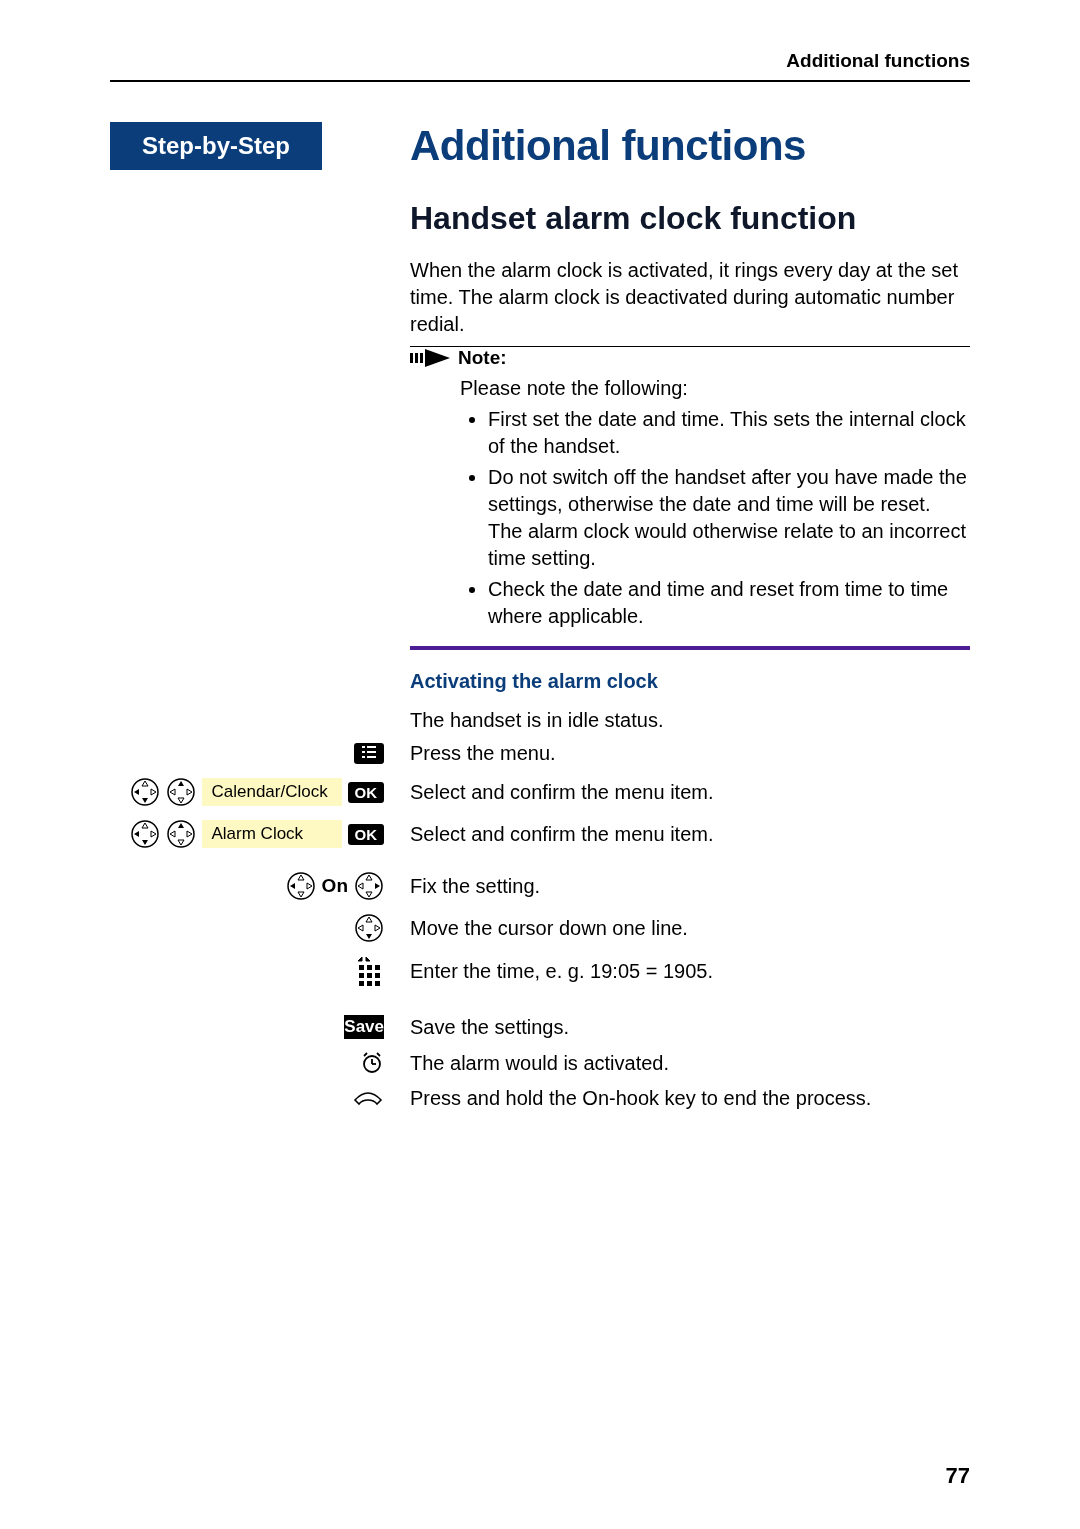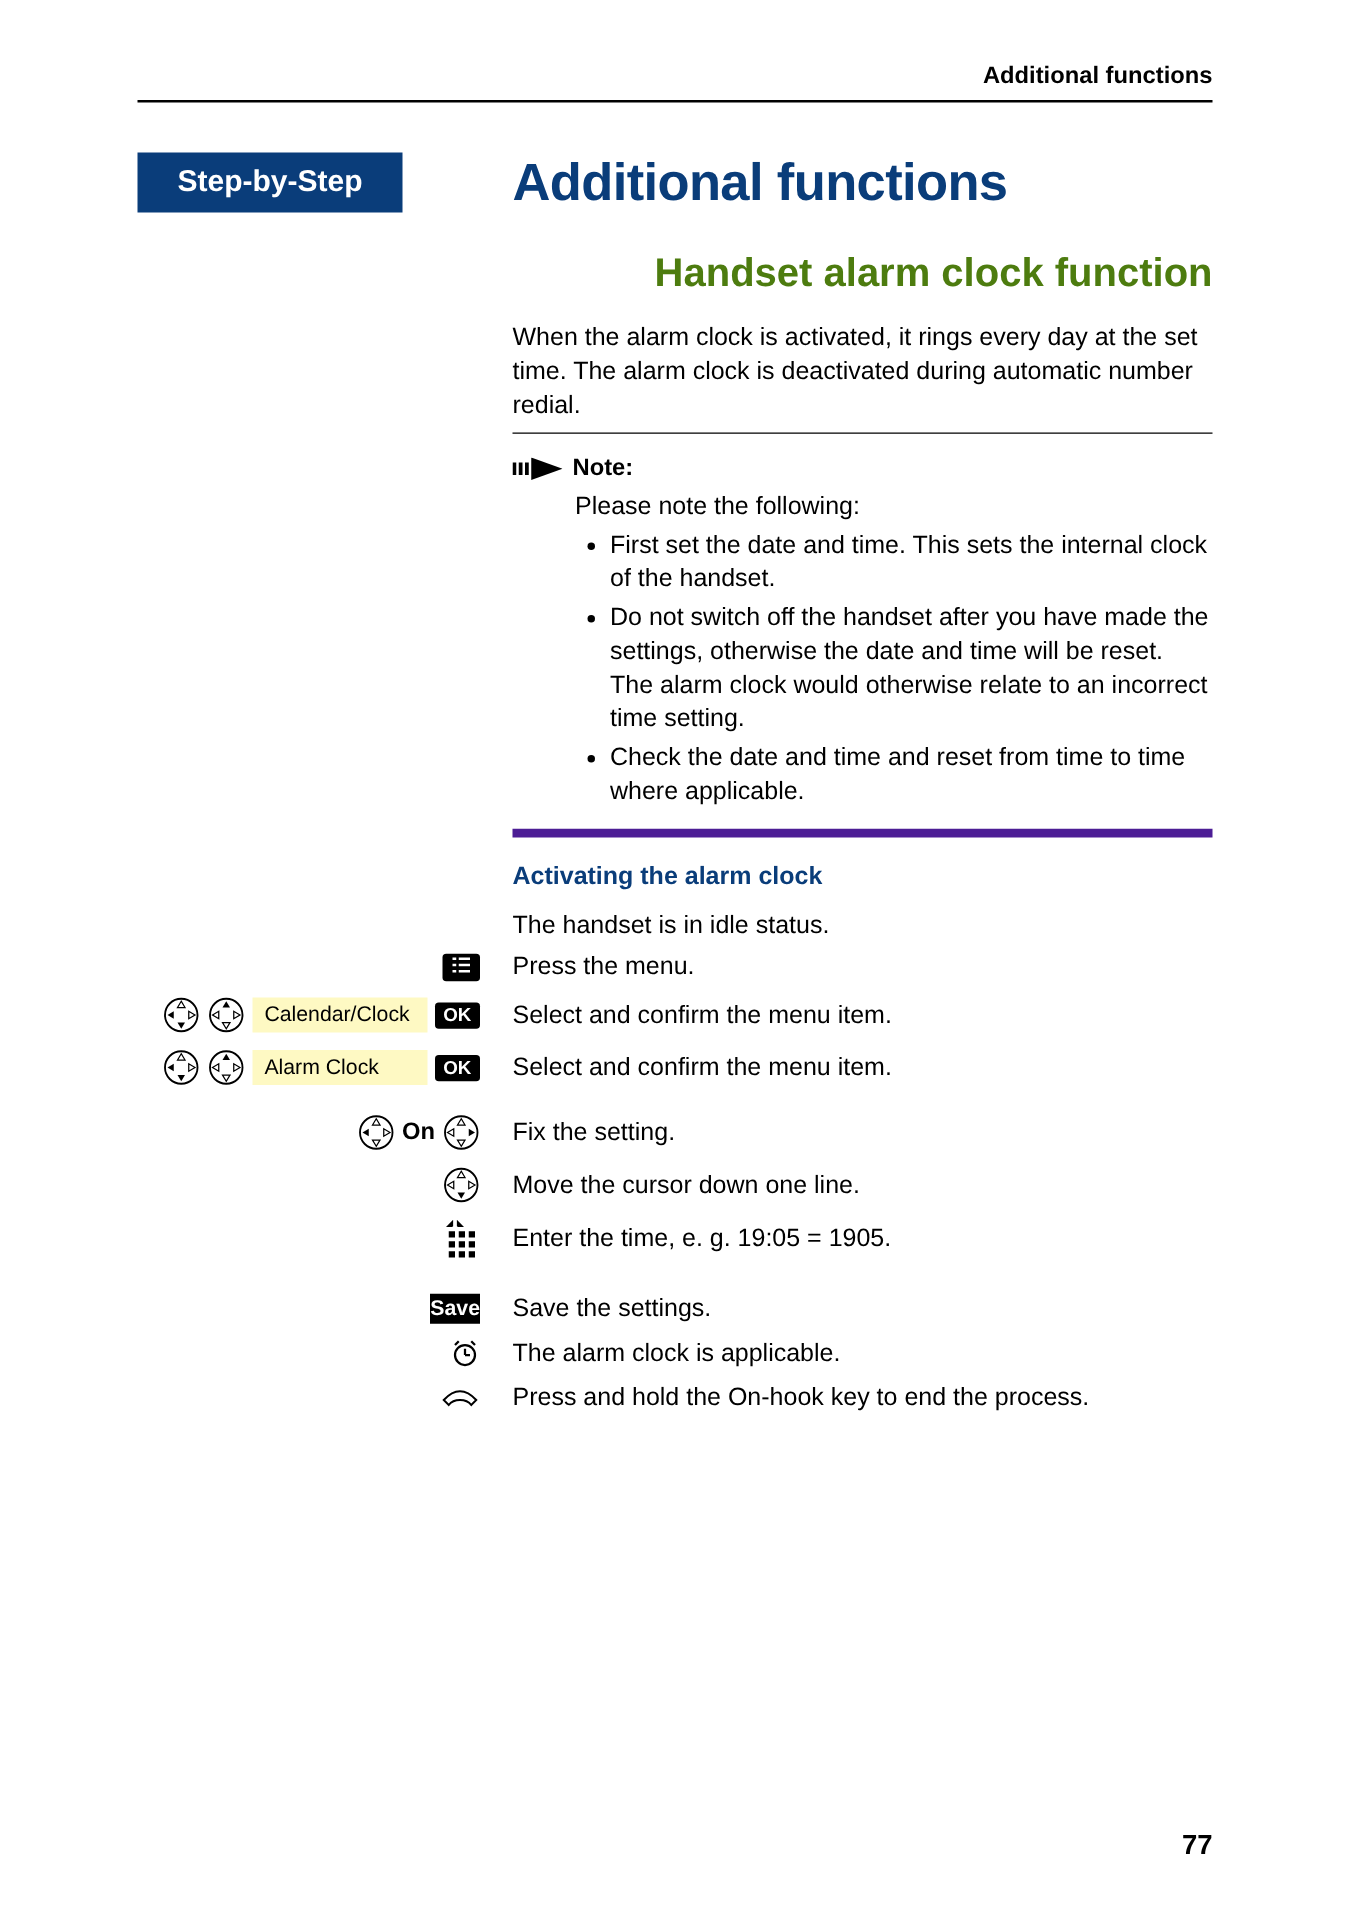--- a/index.html
+++ b/index.html
@@ -45,42 +45,41 @@
   }
   h1 {
     color: #0a3d7a;
     font-size: 42px;
     font-weight: bold;
     margin: 0 0 30px 0;
     font-family: "Arial Narrow", Arial, sans-serif;
     letter-spacing: -0.5px;
   }
   h2 {
-    color: #4d7c0f;
+    color: #0f172a;
     font-size: 32px;
     font-weight: bold;
     margin: 0 0 20px 0;
     font-family: "Arial Narrow", Arial, sans-serif;
-    text-align: right;
   }
   h3 {
     color: #0a3d7a;
     font-size: 20px;
     font-weight: bold;
     margin: 20px 0 14px 0;
   }
   p.body, .body {
     font-size: 20px;
     line-height: 1.35;
     margin: 0 0 8px 0;
   }
   .note-block {
     border-top: 1px solid #000;
-    border-bottom: 7px solid #4c1d95;
-    padding: 17px 0 12px 0;
+    border-bottom: 4px solid #4c1d95;
+    padding: 0 0 12px 0;
     margin-bottom: 4px;
   }
   .note-header {
     display: flex;
     align-items: center;
     gap: 8px;
     margin-bottom: 6px;
   }
   .note-icon svg { display:block; }
   .note-title {
@@ -340,21 +339,21 @@
       <span class="small-icon">
         <svg width="24" height="24">
             <circle cx="12" cy="13" r="8" fill="none" stroke="#000" stroke-width="1.8"></circle>
             <line x1="12" y1="13" x2="12" y2="8" stroke="#000" stroke-width="1.8"></line>
             <line x1="12" y1="13" x2="16" y2="13" stroke="#000" stroke-width="1.8"></line>
             <line x1="4" y1="5" x2="7" y2="2" stroke="#000" stroke-width="1.8"></line>
             <line x1="20" y1="5" x2="17" y2="2" stroke="#000" stroke-width="1.8"></line>
           </svg>
       </span>
     </div>
-    <div class="step-right">The alarm clock is applicable.</div>
+    <div class="step-right">The alarm would is activated.</div>
   </div>
 
   <div class="step-row">
     <div class="step-left">
       <span class="small-icon">
         <svg width="32" height="22">
             <path d="M3 12 Q16 -2 29 12 L25 16 Q22 12 16 12 Q10 12 7 16 Z" fill="none" stroke="#000" stroke-width="1.6"></path>
           </svg>
       </span>
     </div>

